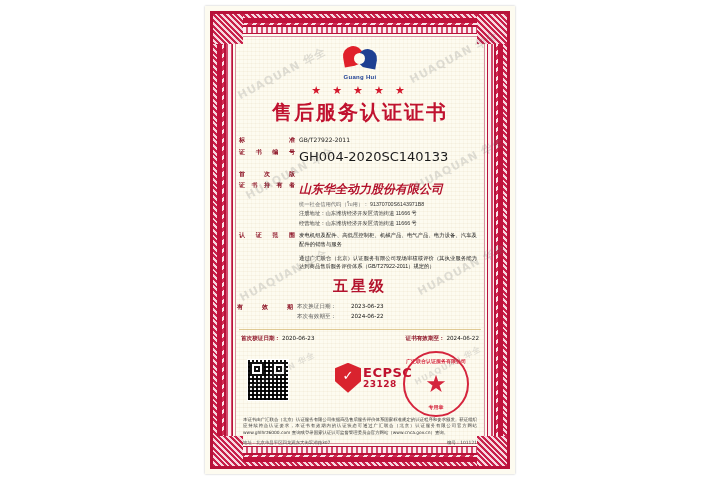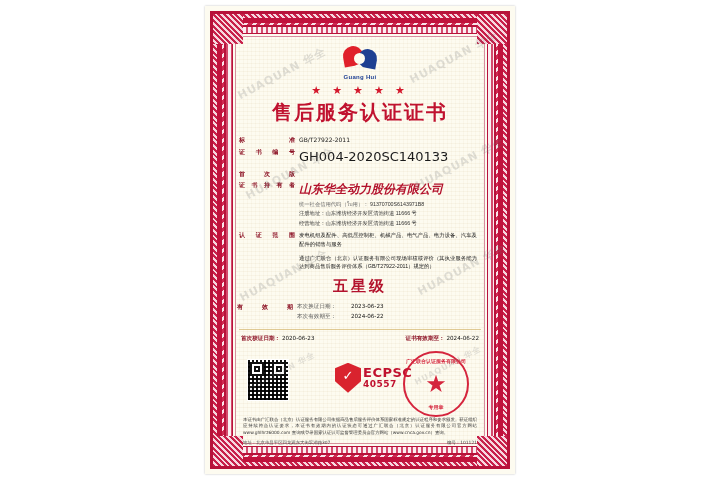--- a/index.html
+++ b/index.html
@@ -479,21 +479,21 @@
         </div>
       </div>
 
       <div class="marks">
         <div class="qr"></div>
 
         <div class="ecpsc">
           <div class="tick"></div>
           <div class="txt">
             <div class="t1">ECPSC</div>
-            <div class="t2">40557</div>
+            <div class="t2">23128</div>
           </div>
         </div>
 
         <div class="seal">
           <div class="ring-text-top">广汇联合认证服务有限公司</div>
           <div class="star">★</div>
           <div class="ring-text-bottom">专用章</div>
         </div>
       </div>
 

